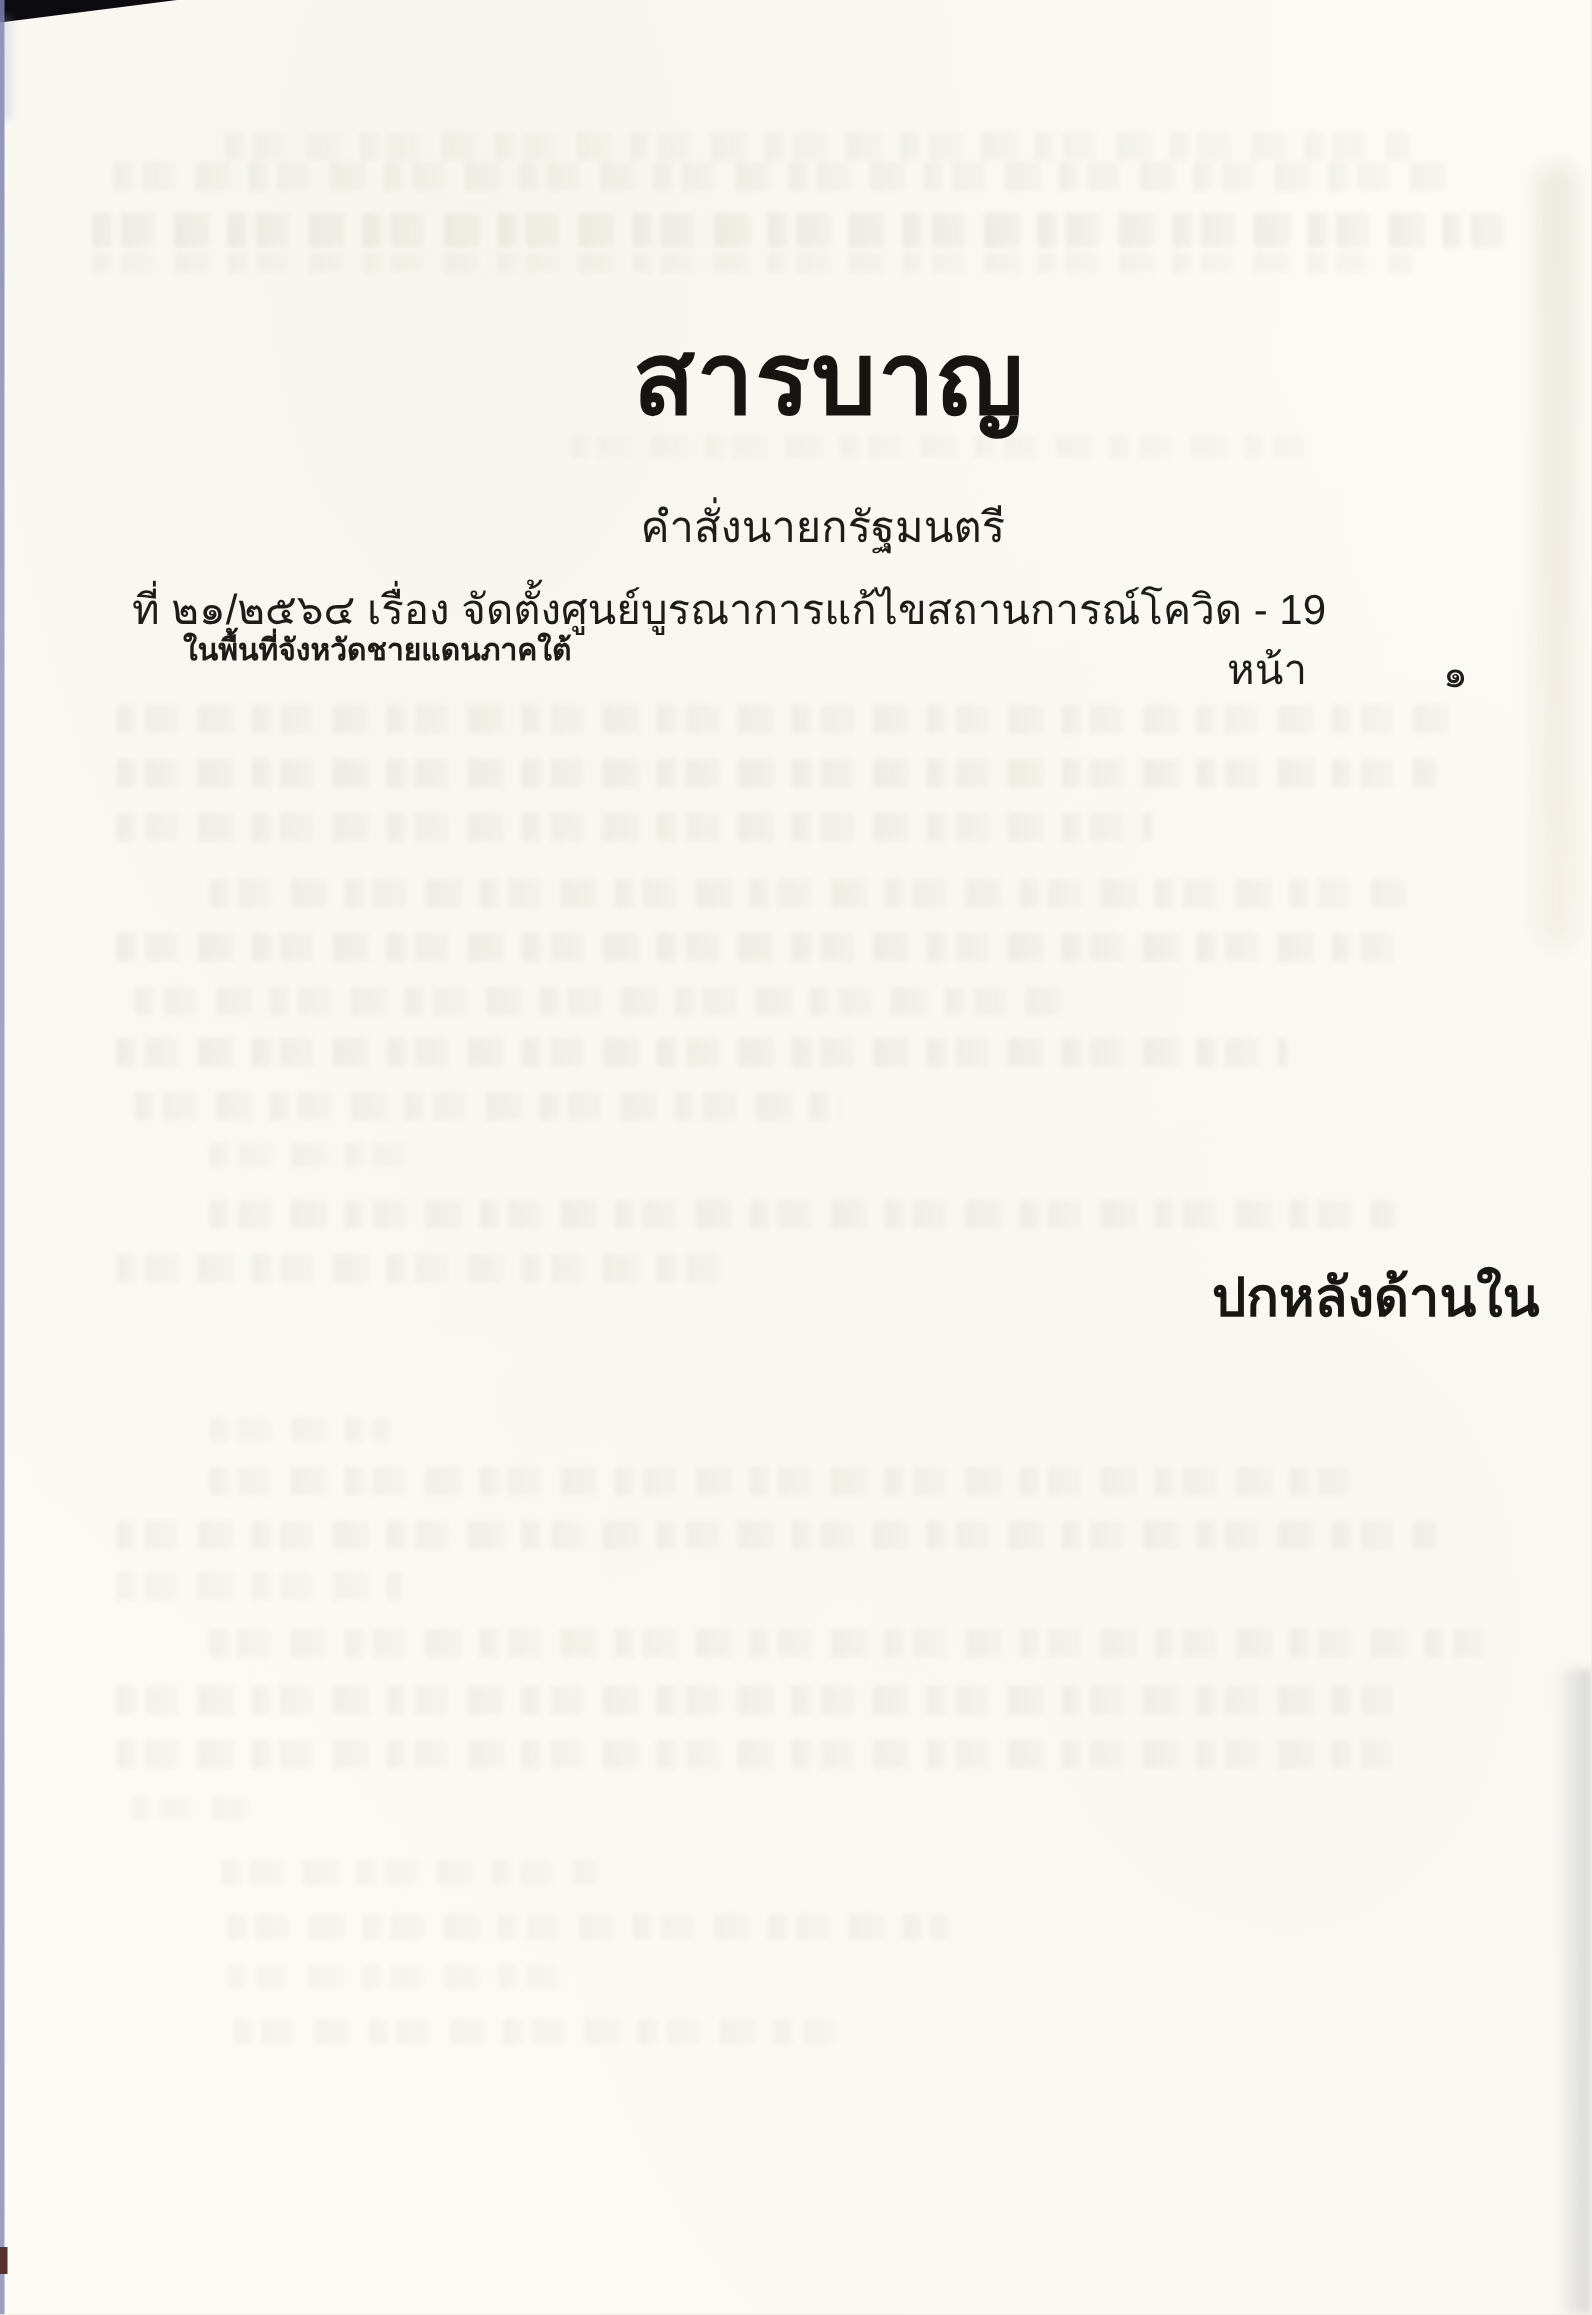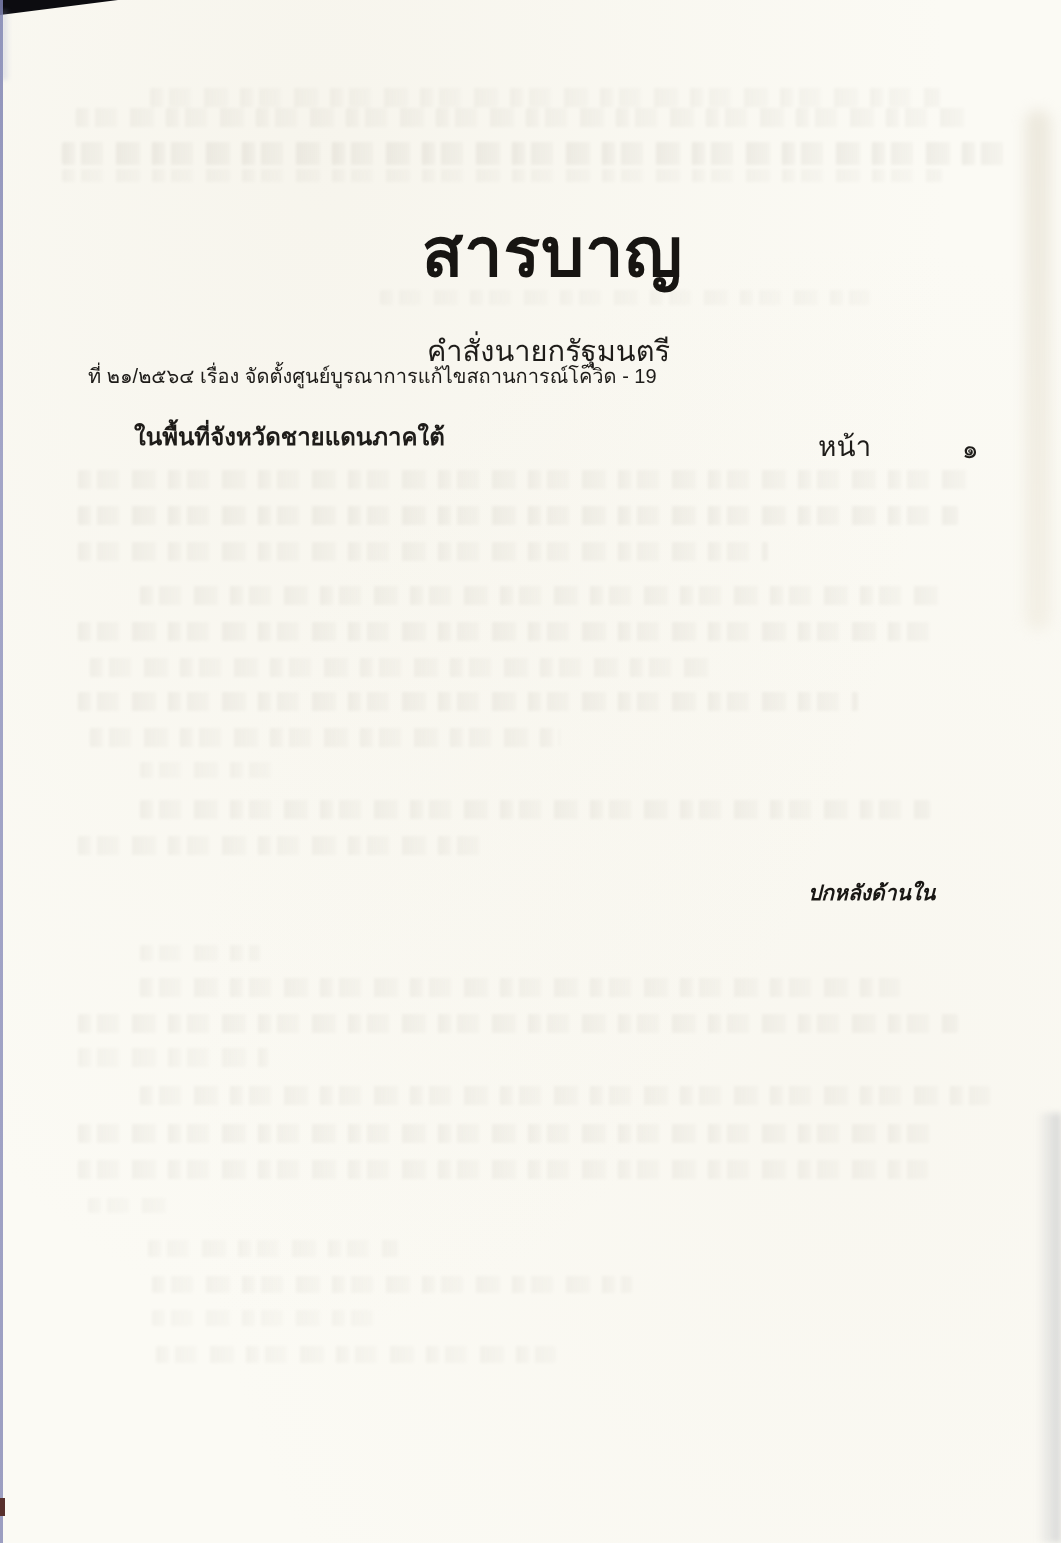--- a/index.html
+++ b/index.html
@@ -96,29 +96,29 @@
   .section-heading {
     position: absolute;
     top: 328px; left: 0; right: 0;
     text-align: center;
     transform: translateX(18px);
     font-size: 29px;
     color: #1e1c19;
   }
   .entry-line1 {
     position: absolute;
-    top: 360px; left: 88px;
+    top: 384px; left: 88px;
+    font-size: 28px;
+    color: #1e1c19;
+    white-space: nowrap;
+  }
+  .entry-line2 {
+    position: absolute;
+    top: 417px; left: 122px;
     font-size: 20px;
-    color: #1e1c19;
-    white-space: nowrap;
-  }
-  .entry-line2 {
-    position: absolute;
-    top: 417px; left: 134px;
-    font-size: 24px;
     font-weight: bold;
     color: #1e1c19;
     white-space: nowrap;
   }
   .page-label {
     position: absolute;
     top: 424px; left: 818px;
     font-size: 28px;
     color: #1e1c19;
     text-align: center;
@@ -132,26 +132,25 @@
   .entry2-label {
     position: absolute;
     top: 872px; left: 90px;
     font-size: 28px;
     font-weight: bold;
     color: #191714;
     white-space: nowrap;
   }
   .entry2-pageref {
     position: absolute;
-    top: 876px; left: 808px;
-    font-size: 21px;
+    top: 836px; left: 808px;
+    font-size: 36px;
     font-weight: bold;
     color: #191714;
     white-space: nowrap;
-    font-style: italic;
   }
 </style>
 </head>
 <body>
 
 <div class="page">
 
   <div class="corner-wedge"></div>
   <div class="edge-left-line"></div>
   <div class="edge-left-shade"></div>

